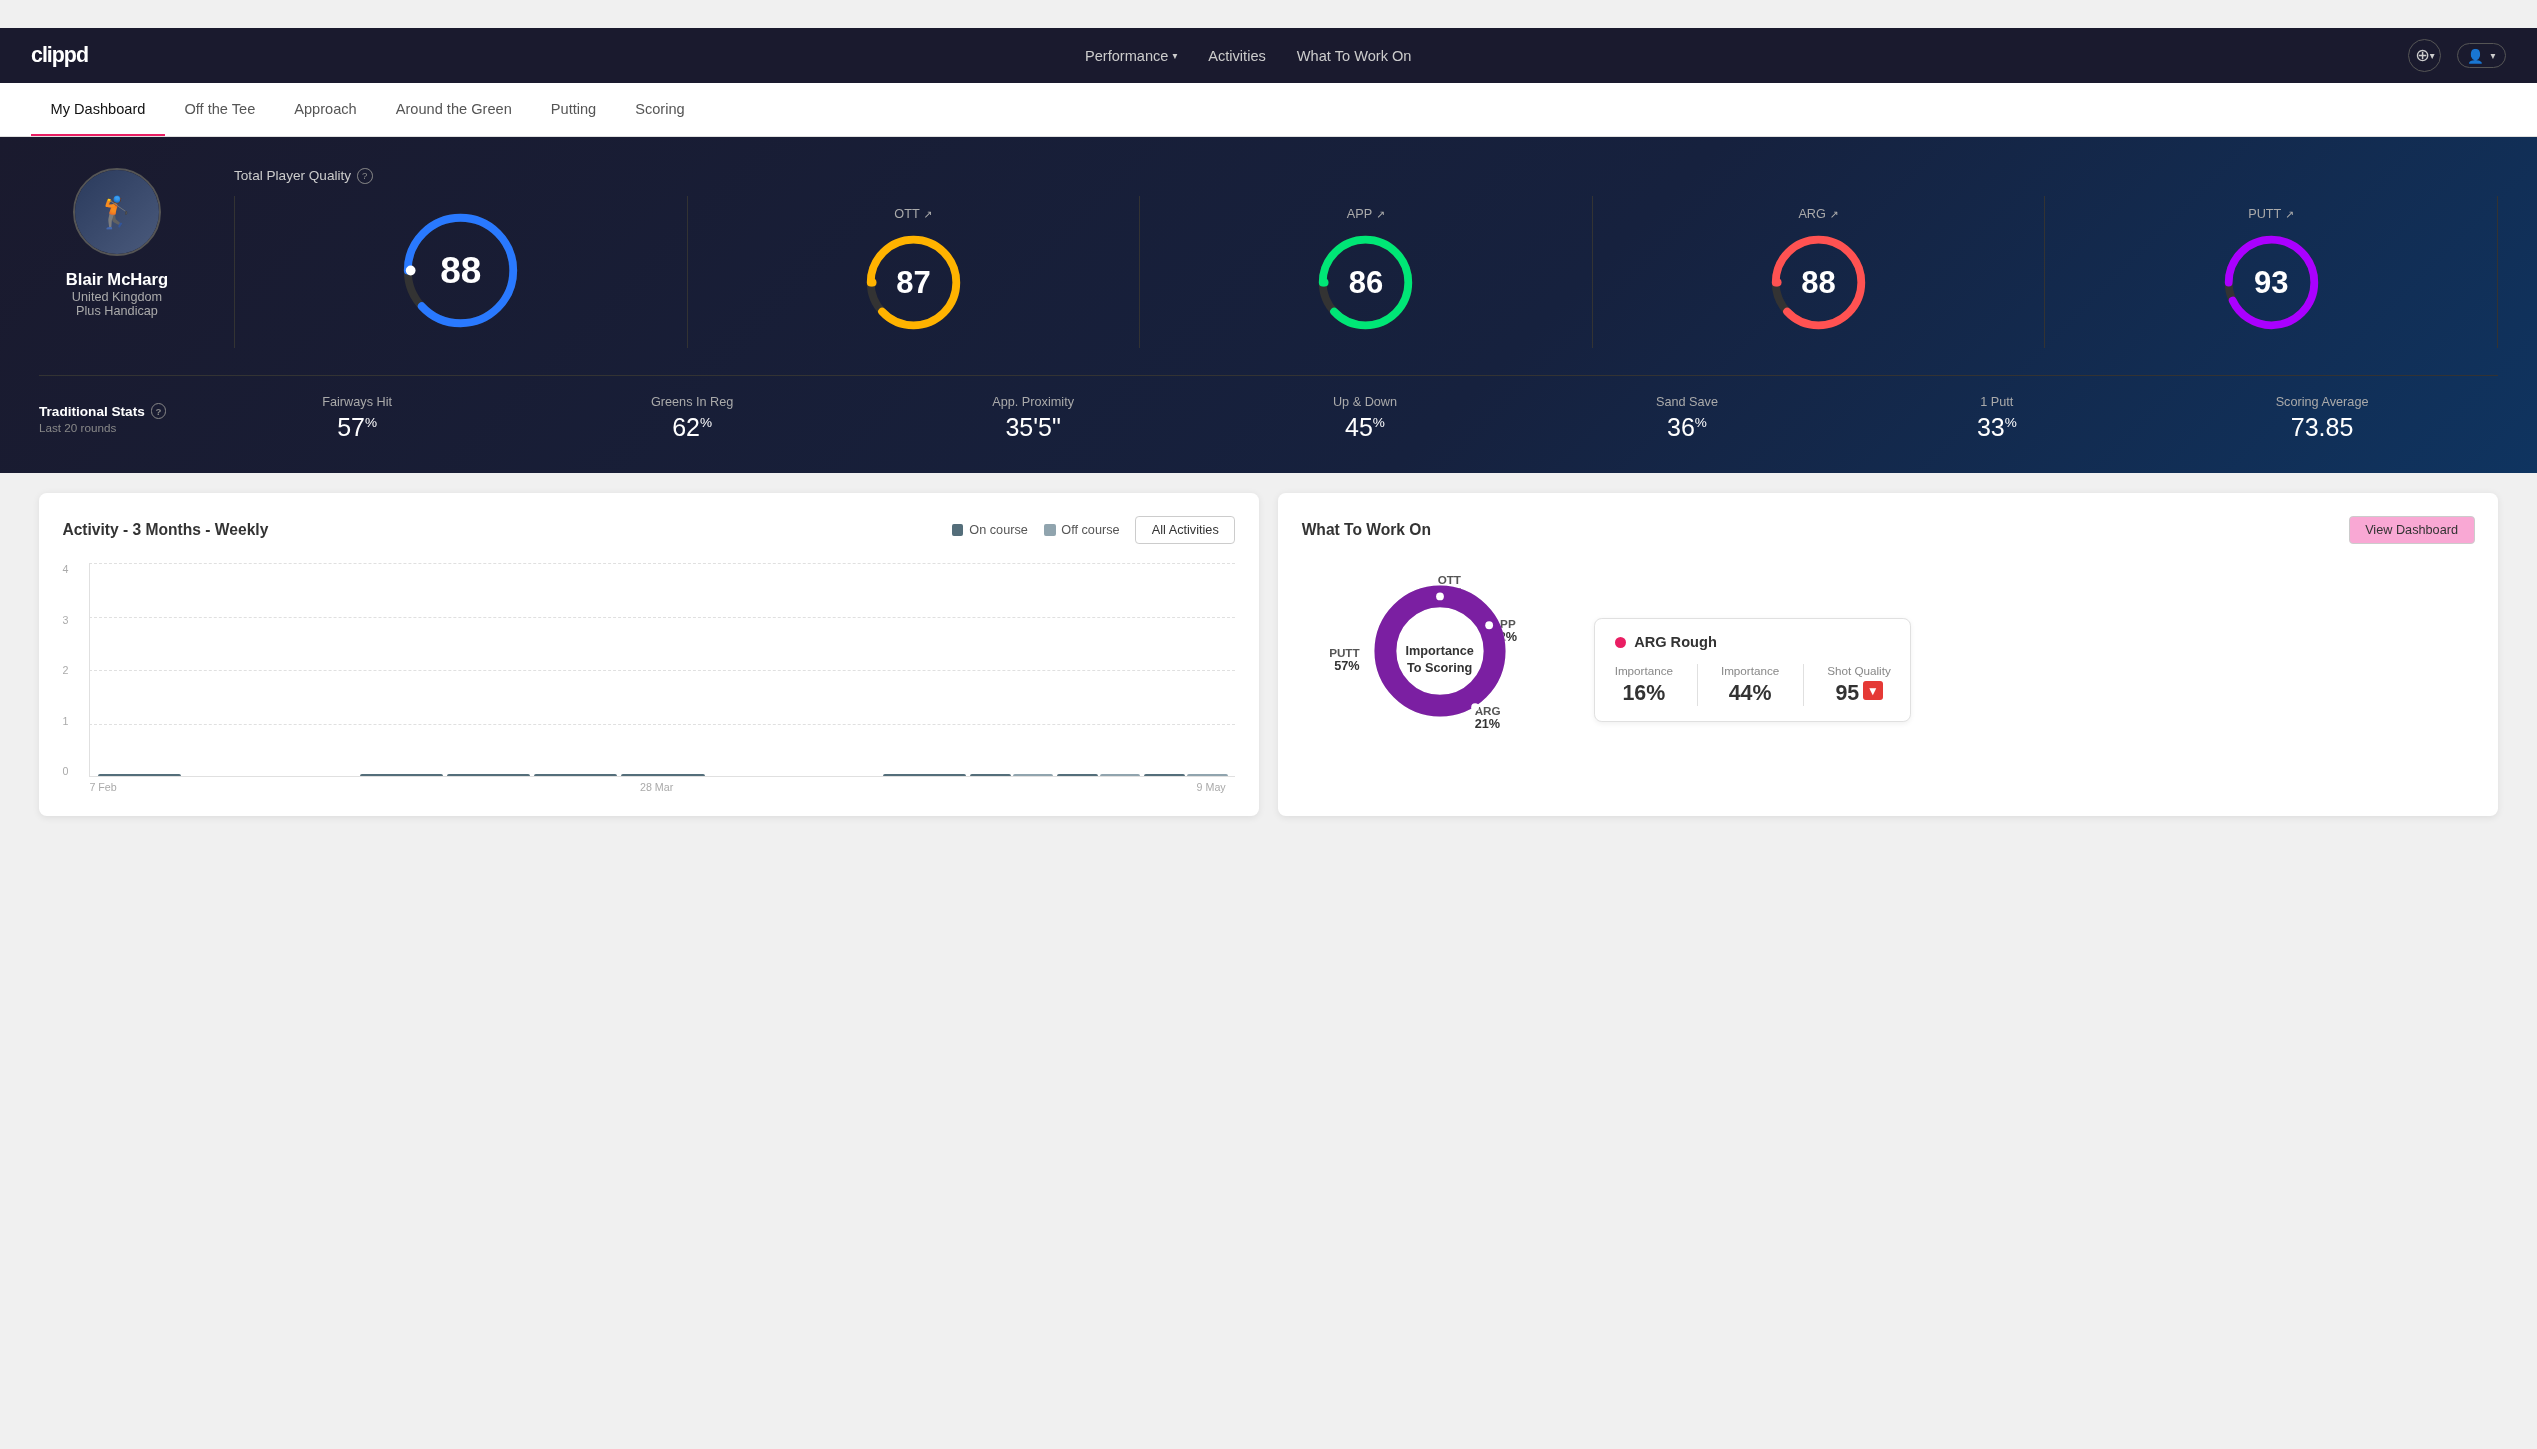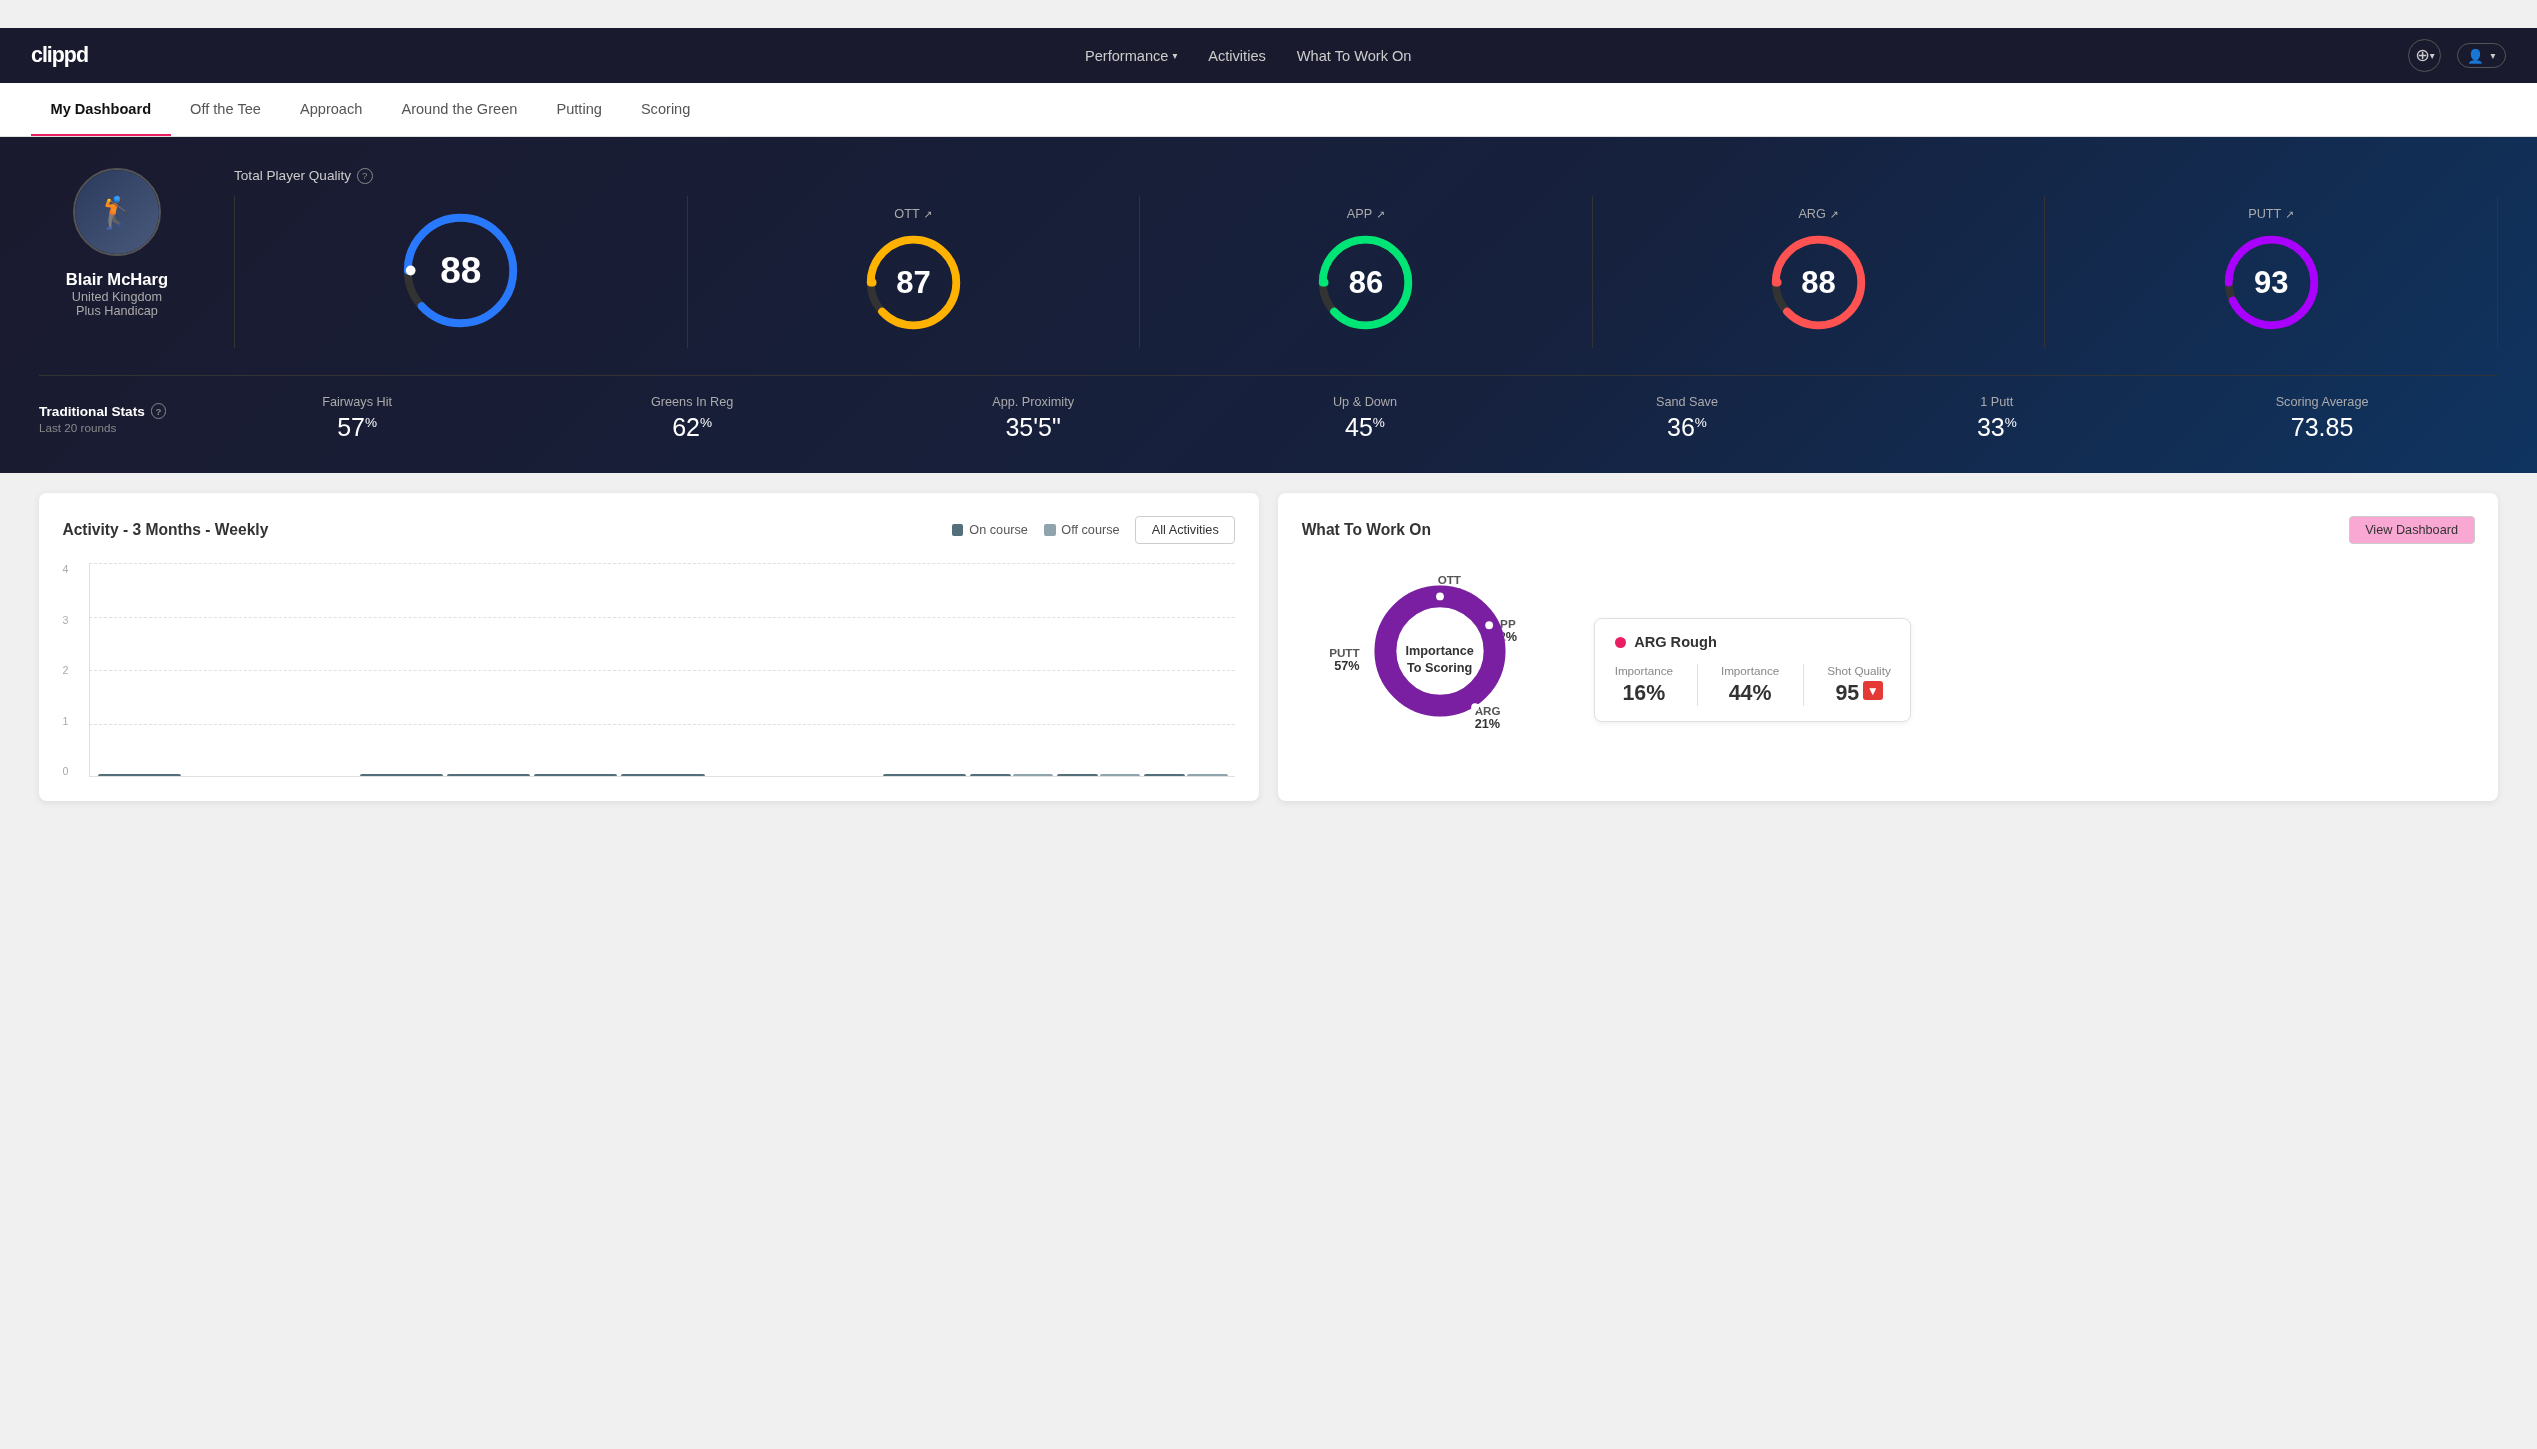--- a/index.html
+++ b/index.html
@@ -71,21 +71,21 @@
       padding: 17.5px 19.5px;
       font-size: 14.6px;
       color: #555;
       cursor: pointer;
       border-bottom: 2.9px solid transparent;
       white-space: nowrap;
     }
     .tab.active {
       color: #111;
       border-bottom: 2.9px solid #e91e63;
-      font-weight: 700;
+      font-weight: 400;
     }
 
     
     .hero {
       background: linear-gradient(135deg, #1a1a2e 0%, #16213e 60%, #0f3460 100%);
       padding: 31px 39px;
       display: flex;
       flex-direction: column;
       gap: 27px;
     }
@@ -583,20 +583,25 @@
         <span class="y-label">3</span>
         <span class="y-label">4</span>
       </div>
 
       <div style="position:absolute;top:0;left:27px;right:0;height:214px;pointer-events:none">
         <div style="position:absolute;top:0%;left:0;right:0;border-top:1px dashed #e0e0e0"></div>
         <div style="position:absolute;top:25%;left:0;right:0;border-top:1px dashed #e0e0e0"></div>
         <div style="position:absolute;top:50%;left:0;right:0;border-top:1px dashed #e0e0e0"></div>
         <div style="position:absolute;top:75%;left:0;right:0;border-top:1px dashed #e0e0e0"></div>
       </div>
+      <div class="x-axis" style="padding-left:0">
+        <span class="x-label">7 Feb</span>
+        <span class="x-label">28 Mar</span>
+        <span class="x-label">9 May</span>
+      </div>
     </div>
   </div>
 
   <div class="wtwo-card">
     <div class="card-header">
       <span class="card-title">What To Work On</span>
       <button class="view-dashboard-btn">
         <span>View Dashboard</span>
       </button>
     </div>

